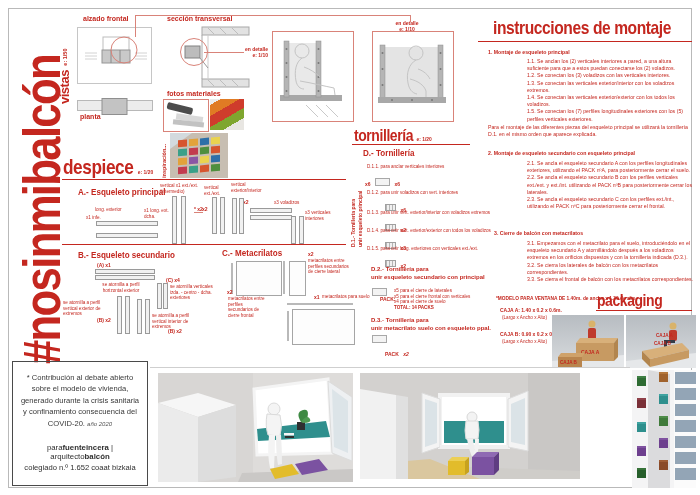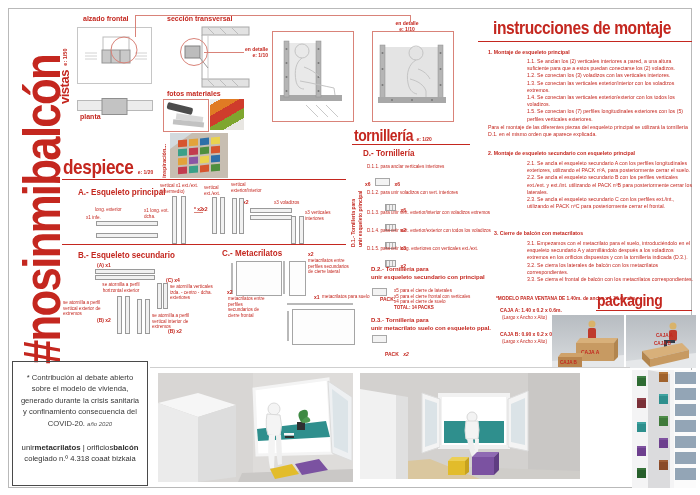--- a/index.html
+++ b/index.html
@@ -399,22 +399,22 @@
     <polygon points="24,44 63,35 63,43 24,52" fill="#c79a62"></polygon>
     <polygon points="16,36 24,44 24,52 16,44" fill="#b2854e"></polygon>
     <text x="30" y="22" font-size="4.6" font-weight="bold" fill="#c4271f">CAJA A</text>
     <text x="28" y="30" font-size="4.6" font-weight="bold" fill="#c4271f">CAJA B</text>
   </svg>
 
   <div class="abs gline" style="left:150px; top:367px; width:480px; height:1px;"></div>
 
   <div class="abs footer-box">
     <p class="fnote"><span>* Contribución al debate abierto sobre el modelo de vivienda, generado durante la crisis sanitaria y confinamiento consecuencia del COVID-20.</span> <span class="year">año 2020</span></p>
-    <p class="fcredit"><span>unir</span><b>metacrilatos</b><span> | </span><span>orificios</span><b>balcón</b></p>
-    <p class="fcredit2">colegiado n.º 4.318 coaat bizkaia</p>
+    <p class="fcredit"><span>para</span><b>fuenteincera</b><span> | </span><span>arquitecto</span><b>balcón</b></p>
+    <p class="fcredit2">colegiado n.º 1.652 coaat bizkaia</p>
   </div>
 
   <svg class="abs" style="left:158px; top:373px;" width="195" height="109">
     <rect width="195" height="109" fill="#d8d6d4"></rect>
     <rect x="95" width="100" height="109" fill="#dedcda"></rect>
     <polygon points="80,109 195,109 195,96 84,100" fill="#cac8c6"></polygon>
     <polygon points="0,30 40,20 78,32 40,44" fill="#f6f6f6"></polygon>
     <polygon points="0,30 40,44 40,109 0,109" fill="#ebebeb"></polygon>
     <polygon points="40,44 78,32 78,104 40,109" fill="#dddddd"></polygon>
     <polygon points="96,16 170,6 174,80 99,82" fill="#ffffff"></polygon>

